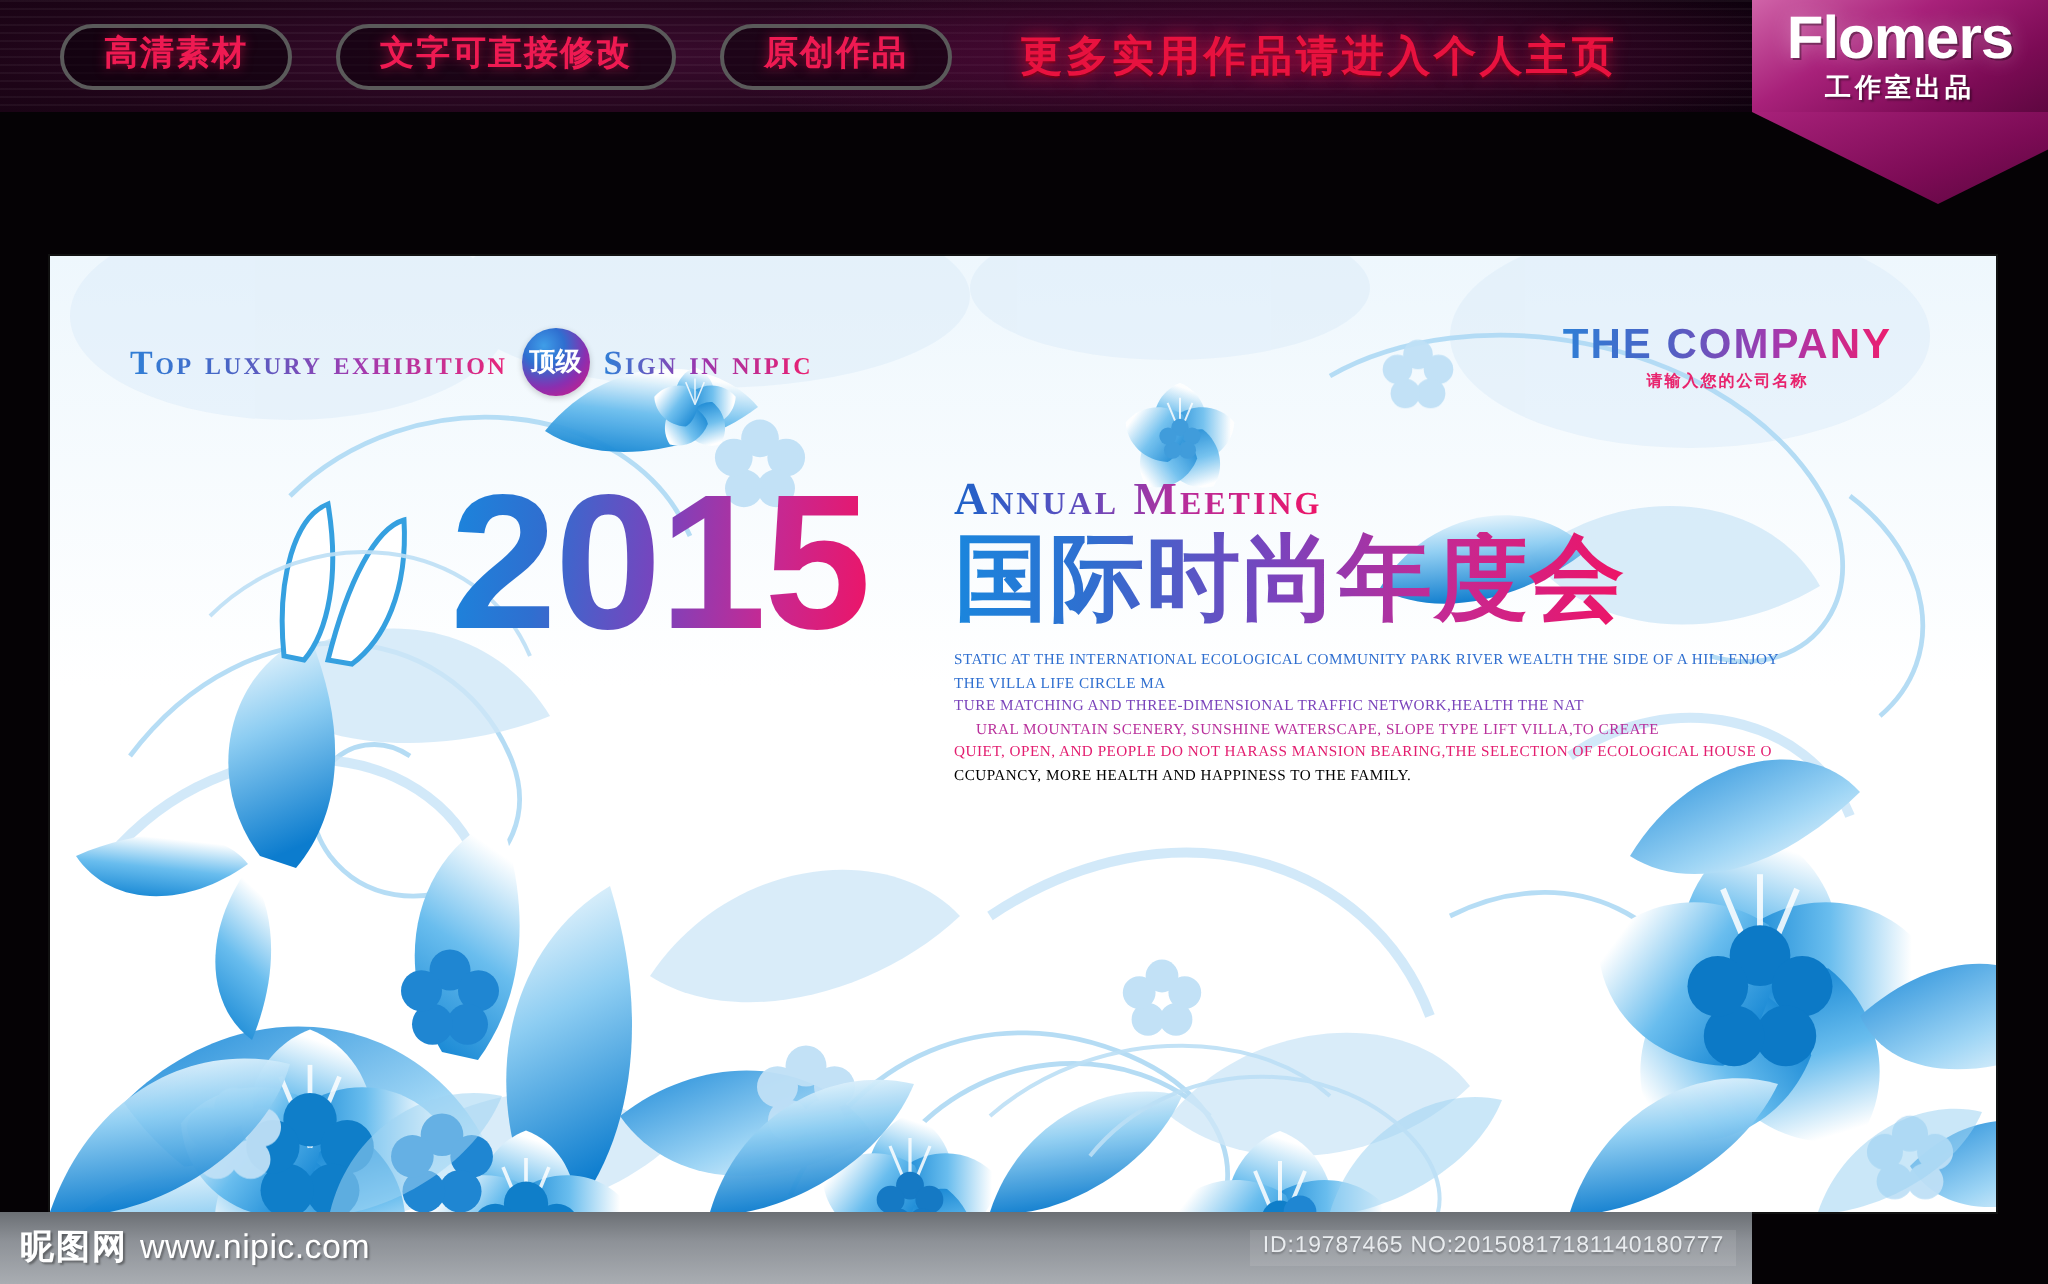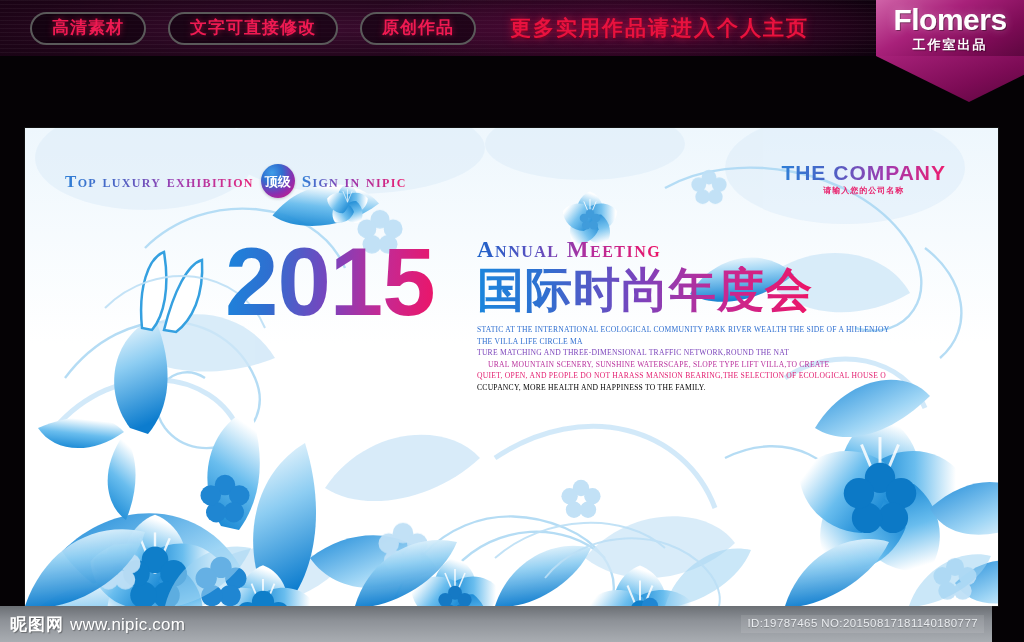--- a/index.html
+++ b/index.html
@@ -167,21 +167,21 @@
     white-space:nowrap;
   }
   #body-copy p:nth-child(1),
   #body-copy p:nth-child(2){ color:#2f6fd0; }
   #body-copy p:nth-child(3){ color:#7b44bb; }
   #body-copy p:nth-child(4){ color:#b9309c;padding-left:11px; }
   #body-copy p:nth-child(5){ color:#e31d6f; }
 
   
   #footer{
-    position:absolute; left:0; bottom:0; width:992px; height:36px;
+    position:absolute; left:0; bottom:0; width:876px; height:36px;
     background:linear-gradient(to bottom,#6b6f74 0%, #8d9197 40%, #a9adb2 100%);
     display:flex; align-items:center; justify-content:space-between;
     padding:0 8px 0 10px;
   }
   #nipic-brand{ display:flex; align-items:baseline; gap:6px; }
   #nipic-cn{
     color:#fff; font-size:17px; font-weight:bold; letter-spacing:1px; line-height:1;
     font-family:"DejaVu Sans","Liberation Sans",sans-serif;
     text-shadow:1px 1px 1px rgba(0,0,0,.35);
   }
@@ -408,21 +408,21 @@
     <div id="company-sub">请输入您的公司名称</div>
   </div>
 
   <div id="year-2015">2015</div>
   <div id="annual-meeting">Annual  Meeting</div>
   <div id="cn-title">国际时尚年度会</div>
 
   <div id="body-copy">
     <p>STATIC AT THE INTERNATIONAL ECOLOGICAL COMMUNITY PARK RIVER WEALTH THE SIDE OF A HILLENJOY</p>
     <p>THE VILLA LIFE CIRCLE MA</p>
-    <p>TURE MATCHING AND THREE-DIMENSIONAL TRAFFIC NETWORK,ROUND THE NAT</p>
+    <p>TURE MATCHING AND THREE-DIMENSIONAL TRAFFIC NETWORK,HEALTH THE NAT</p>
     <p>URAL MOUNTAIN SCENERY, SUNSHINE WATERSCAPE, SLOPE TYPE LIFT VILLA,TO CREATE</p>
     <p>QUIET, OPEN, AND PEOPLE DO NOT HARASS MANSION BEARING,THE SELECTION OF ECOLOGICAL HOUSE O</p>
     <p>CCUPANCY, MORE HEALTH AND HAPPINESS TO THE FAMILY.</p>
   </div>
 </div>
 
 <div id="footer">
   <div id="nipic-brand">
     <span id="nipic-cn">昵图网</span>
     <span id="nipic-url">www.nipic.com</span>

